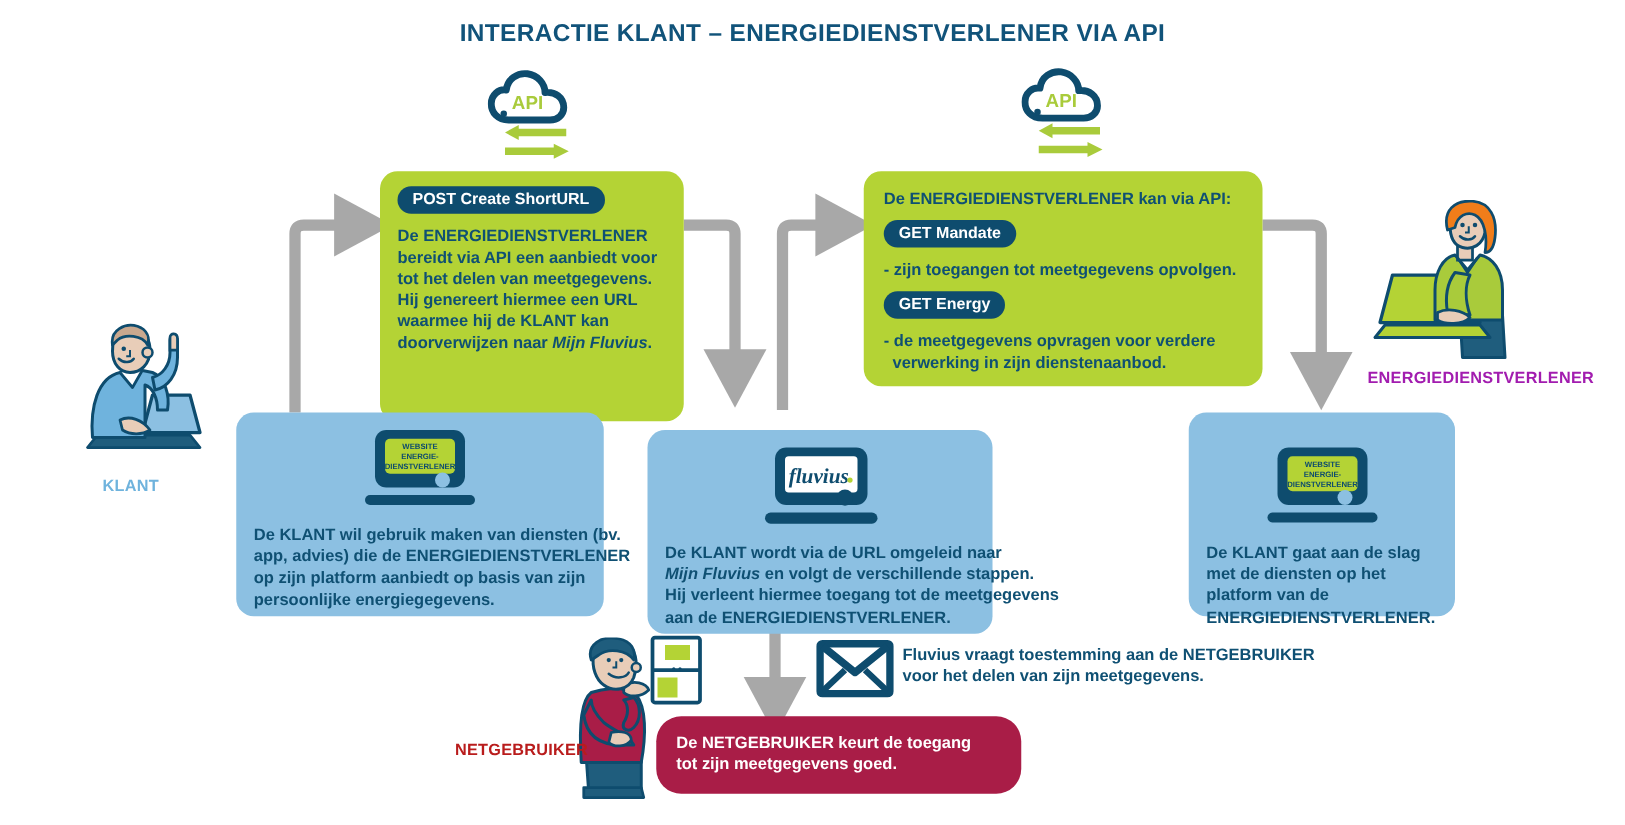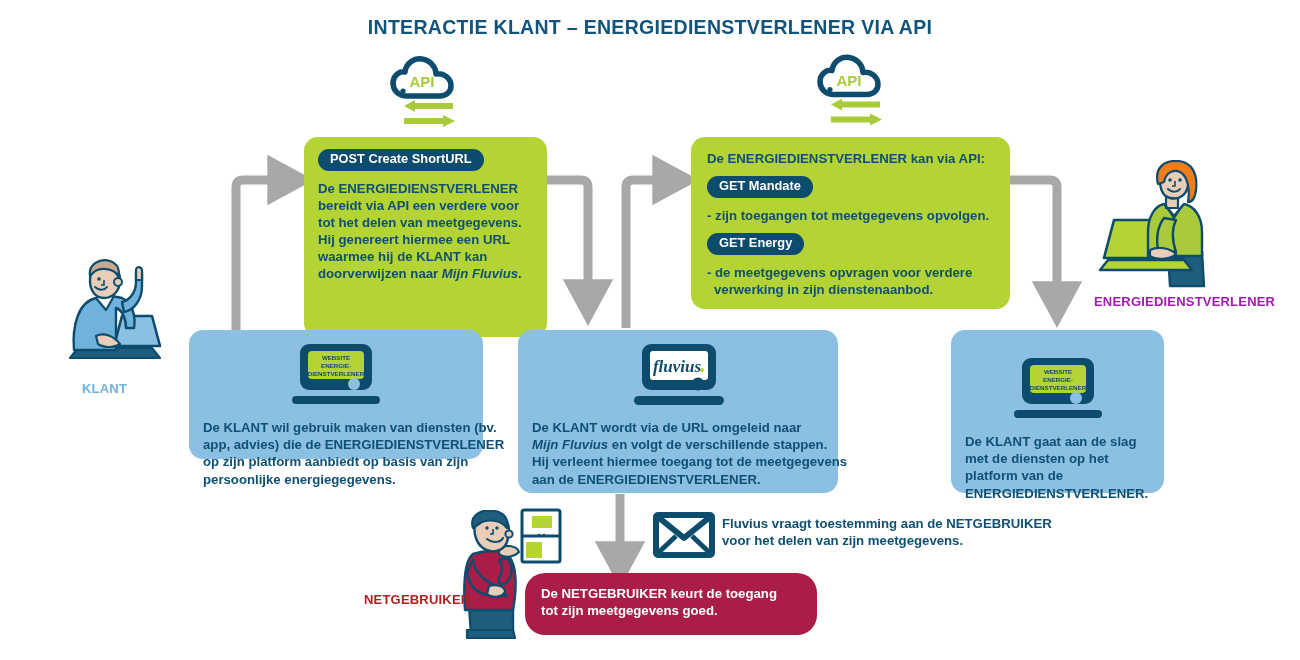--- a/index.html
+++ b/index.html
@@ -118,62 +118,62 @@
       <path d="M14,51 L25,45 L25,57 Z" fill="#a9cb3b"></path>
       <path d="M14,66 L55,66" stroke="#a9cb3b" stroke-width="6" fill="none"></path>
       <path d="M65,66 L53,60 L53,72 Z" fill="#a9cb3b"></path>
     </svg>
   </div>
 
   <div class="abs box green" style="left:304px; top:137px; width:243px; height:200px;">
     <div class="pill">POST Create ShortURL</div>
     <div style="margin-top:9px;">
       <span class="bline">De ENERGIEDIENSTVERLENER</span>
-      <span class="bline">bereidt via API een verdere voor</span>
+      <span class="bline">bereidt via API een aanbiedt voor</span>
       <span class="bline">tot het delen van meetgegevens.</span>
       <span class="bline">Hij genereert hiermee een URL</span>
       <span class="bline">waarmee hij de KLANT kan</span>
       <span class="bline"><span>doorverwijzen naar </span><span class="italic">Mijn Fluvius</span><span>.</span></span>
     </div>
   </div>
 
   <div class="abs box green" style="left:691px; top:137px; width:319px; height:172px; padding:13px 16px;">
     <div class="bline">De ENERGIEDIENSTVERLENER kan via API:</div>
     <div style="margin-top:9px;">
       <span class="pill">GET Mandate</span>
     </div>
     <div class="bline" style="margin-top:9px;">- zijn toegangen tot meetgegevens opvolgen.</div>
     <div style="margin-top:9px;">
       <span class="pill">GET Energy</span>
     </div>
     <div class="bline" style="margin-top:9px;">- de meetgegevens opvragen voor verdere</div>
     <div class="bline" style="padding-left:7px;">  verwerking in zijn dienstenaanbod.</div>
   </div>
 
-  <div class="abs box blue" style="left:189px; top:330px; width:294px; height:129px; padding:10px 14px;">
+  <div class="abs box blue" style="left:189px; top:330px; width:294px; height:163px; padding:10px 14px;">
     <div style="text-align:center; margin-top:2px;">
       <svg class="artsvg" style="display:inline-block;" width="108" height="66" viewBox="0 0 108 66">
         <rect x="18" y="2" width="72" height="46" rx="9" fill="#0e4c6e"></rect>
         <rect x="26" y="9" width="56" height="28" rx="4" fill="#b4d335"></rect>
         <circle cx="72" cy="42" r="6" fill="#8cc0e2"></circle>
         <rect x="10" y="54" width="88" height="8" rx="4" fill="#0e4c6e"></rect>
         <text x="54" y="17.5" font-family="'Liberation Sans',sans-serif" font-size="6.2" font-weight="bold" fill="#0e4c6e" text-anchor="middle">WEBSITE</text>
         <text x="54" y="25.5" font-family="'Liberation Sans',sans-serif" font-size="6.2" font-weight="bold" fill="#0e4c6e" text-anchor="middle">ENERGIE-</text>
         <text x="54" y="33.5" font-family="'Liberation Sans',sans-serif" font-size="6.2" font-weight="bold" fill="#0e4c6e" text-anchor="middle">DIENSTVERLENER</text>
       </svg>
     </div>
     <div style="margin-top:7px;">
       <span class="bline">De KLANT wil gebruik maken van diensten (bv.</span>
       <span class="bline">app, advies) die de ENERGIEDIENSTVERLENER</span>
       <span class="bline">op zijn platform aanbiedt op basis van zijn</span>
       <span class="bline">persoonlijke energiegegevens.</span>
     </div>
   </div>
 
-  <div class="abs box blue" style="left:518px; top:330px; width:320px; height:163px; padding:10px 14px;">
+  <div class="abs box blue" style="left:518px; top:344px; width:276px; height:163px; padding:10px 14px;">
     <div style="text-align:center; margin-top:2px;">
       <svg class="artsvg" style="display:inline-block;" width="112" height="66" viewBox="0 0 112 66">
         <rect x="20" y="2" width="74" height="46" rx="9" fill="#0e4c6e"></rect>
         <rect x="28" y="9" width="58" height="29" rx="3" fill="#ffffff"></rect>
         <circle cx="76" cy="42" r="6.5" fill="#0e4c6e"></circle>
         <rect x="12" y="54" width="90" height="9" rx="4.5" fill="#0e4c6e"></rect>
         <text x="55" y="30" font-family="'Liberation Serif',serif" font-size="17" font-style="italic" font-weight="bold" fill="#0e4c6e" text-anchor="middle">fluvius</text>
         <circle cx="80" cy="28" r="2.1" fill="#b4d335"></circle>
       </svg>
     </div>

